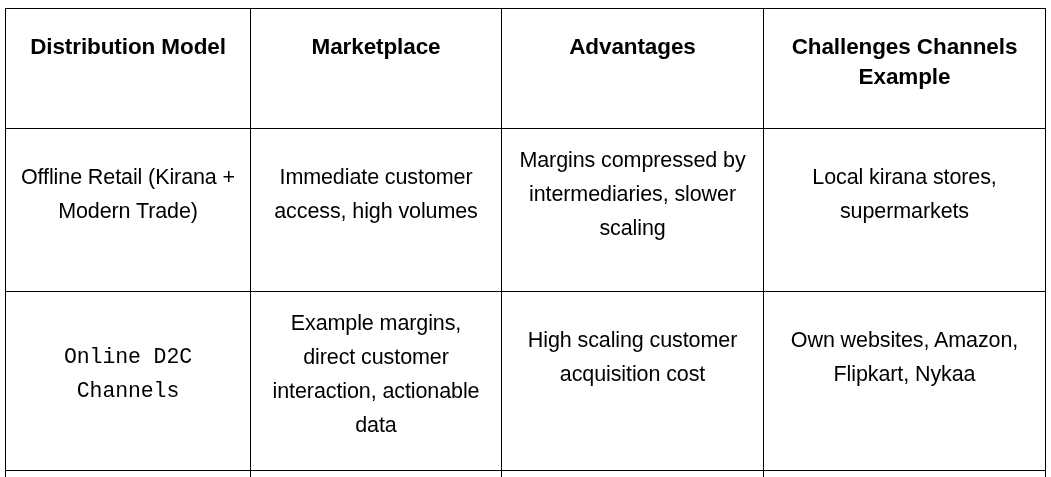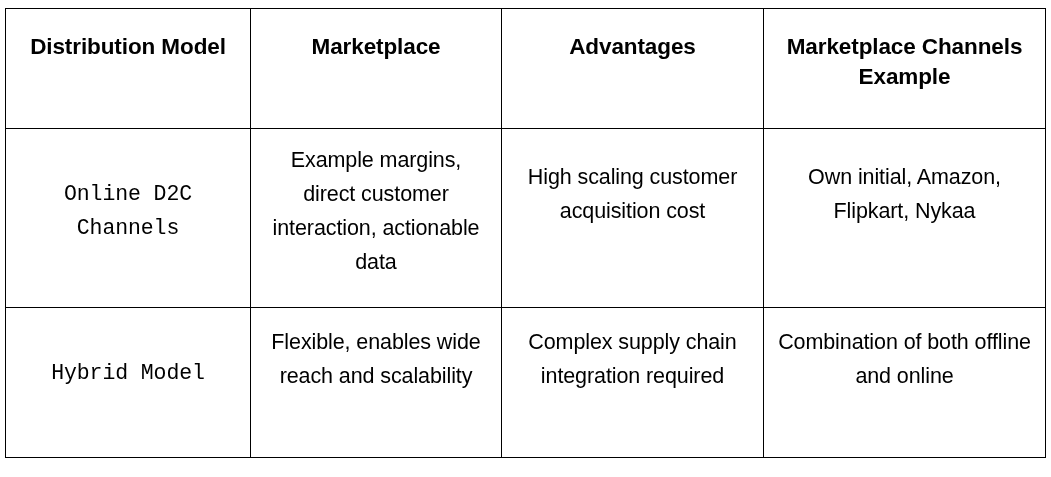--- a/index.html
+++ b/index.html
@@ -80,29 +80,35 @@
       <col class="c1">
         <col class="c2">
         <col class="c3">
         <col class="c4">
     </colgroup>
     <thead>
       <tr class="header-row">
         <th>Distribution Model</th>
         <th>Marketplace</th>
         <th>Advantages</th>
-        <th>Marketplace Channels Example</th>
+        <th>Challenges Channels Example</th>
       </tr>
     </thead>
     <tbody>
+      <tr class="body-row body-row-1">
+        <td class="lines-2">Offline Retail (Kirana + Modern Trade)</td>
+        <td class="lines-2">Immediate customer access, high volumes</td>
+        <td class="lines-3">Margins compressed by intermediaries, slower scaling</td>
+        <td class="lines-2">Local kirana stores, supermarkets</td>
+      </tr>
       <tr class="body-row body-row-2">
         <td class="lines-1">Online D2C Channels</td>
         <td class="lines-3">Example margins, direct customer interaction, actionable data</td>
         <td class="lines-2">High scaling customer acquisition cost</td>
-        <td class="lines-2">Own initial, Amazon, Flipkart, Nykaa</td>
+        <td class="lines-2">Own websites, Amazon, Flipkart, Nykaa</td>
       </tr>
       <tr class="body-row body-row-3">
         <td class="lines-1">Hybrid Model</td>
         <td class="lines-2">Flexible, enables wide reach and scalability</td>
         <td class="lines-2">Complex supply chain integration required</td>
         <td class="lines-2">Combination of both offline and online</td>
       </tr>
     </tbody>
   </table>
 </div>

